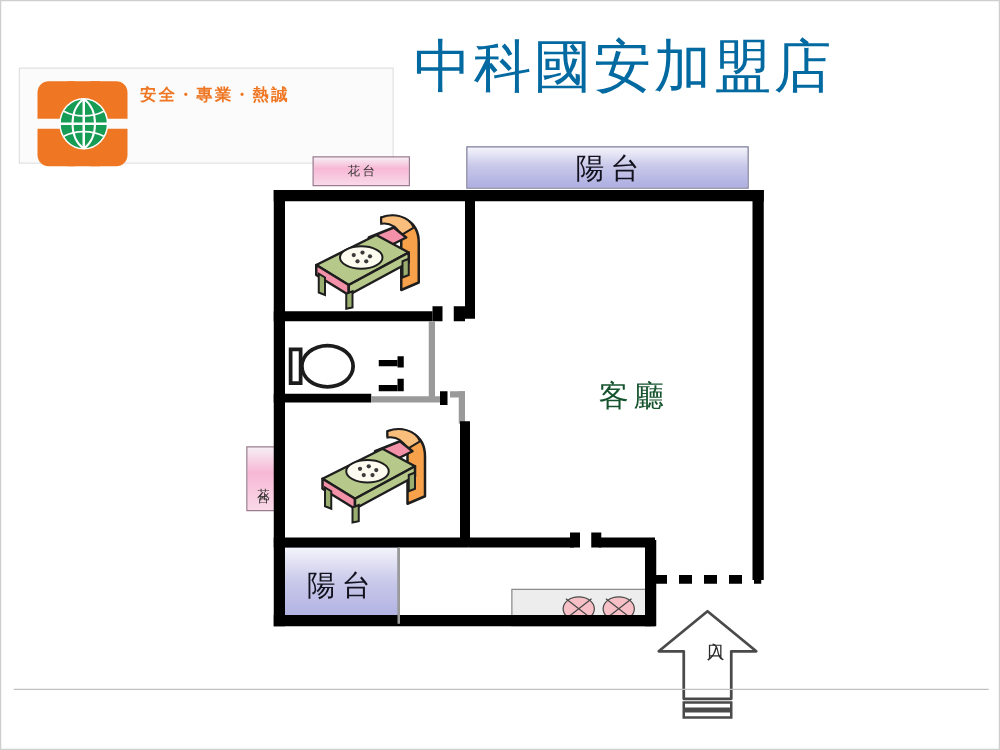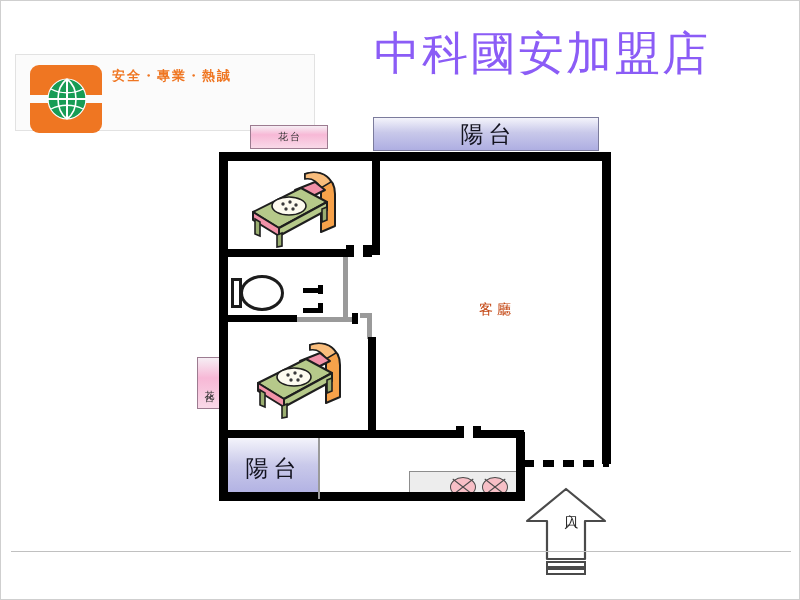--- a/index.html
+++ b/index.html
@@ -74,24 +74,23 @@
     color: #179c55;
     letter-spacing: 1px;
     line-height: 1;
     white-space: nowrap;
   }
   .header-title {
     position: absolute;
     left: 330px; top: 22px;
     font-family: Liberation Mono, monospace;
     font-size: 46px;
-    color: #8b5cf6;
+    color: #0369a1;
     letter-spacing: 2px;
     white-space: nowrap;
-    margin-left: 43px;
   }
 
   
   .plan {
     position: absolute;
     left: 0; top: 0;
     width: 800px; height: 600px;
   }
 
   
@@ -146,22 +145,22 @@
   .planter.vertical {
     writing-mode: vertical-rl;
   }
   .planter.vertical .lbl {
     writing-mode: vertical-rl;
     letter-spacing: 2px;
   }
   .room-label {
     position: absolute;
     font-family: "Liberation Serif", "DejaVu Serif", serif;
-    font-size: 14px;
-    color: #c2410c;
+    font-size: 24px;
+    color: #14532d;
     letter-spacing: 4px;
     white-space: nowrap;
   }
 
   
   .counter {
     position: absolute;
     background: #ededed;
     border: 1px solid #8d8d8d;
     box-sizing: border-box;

